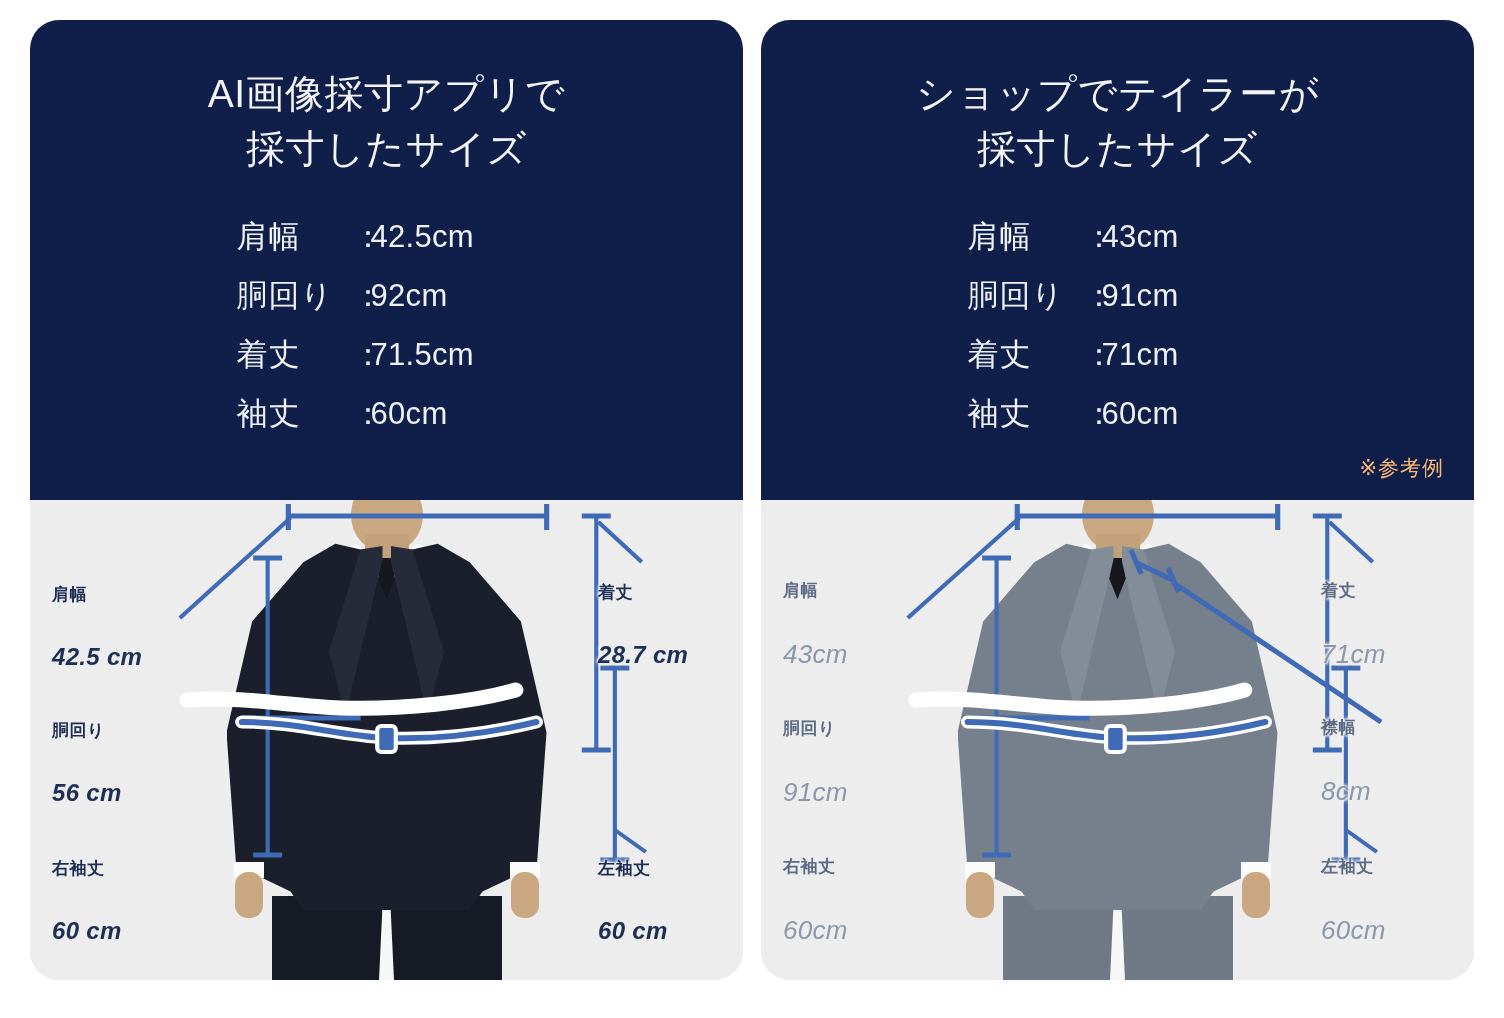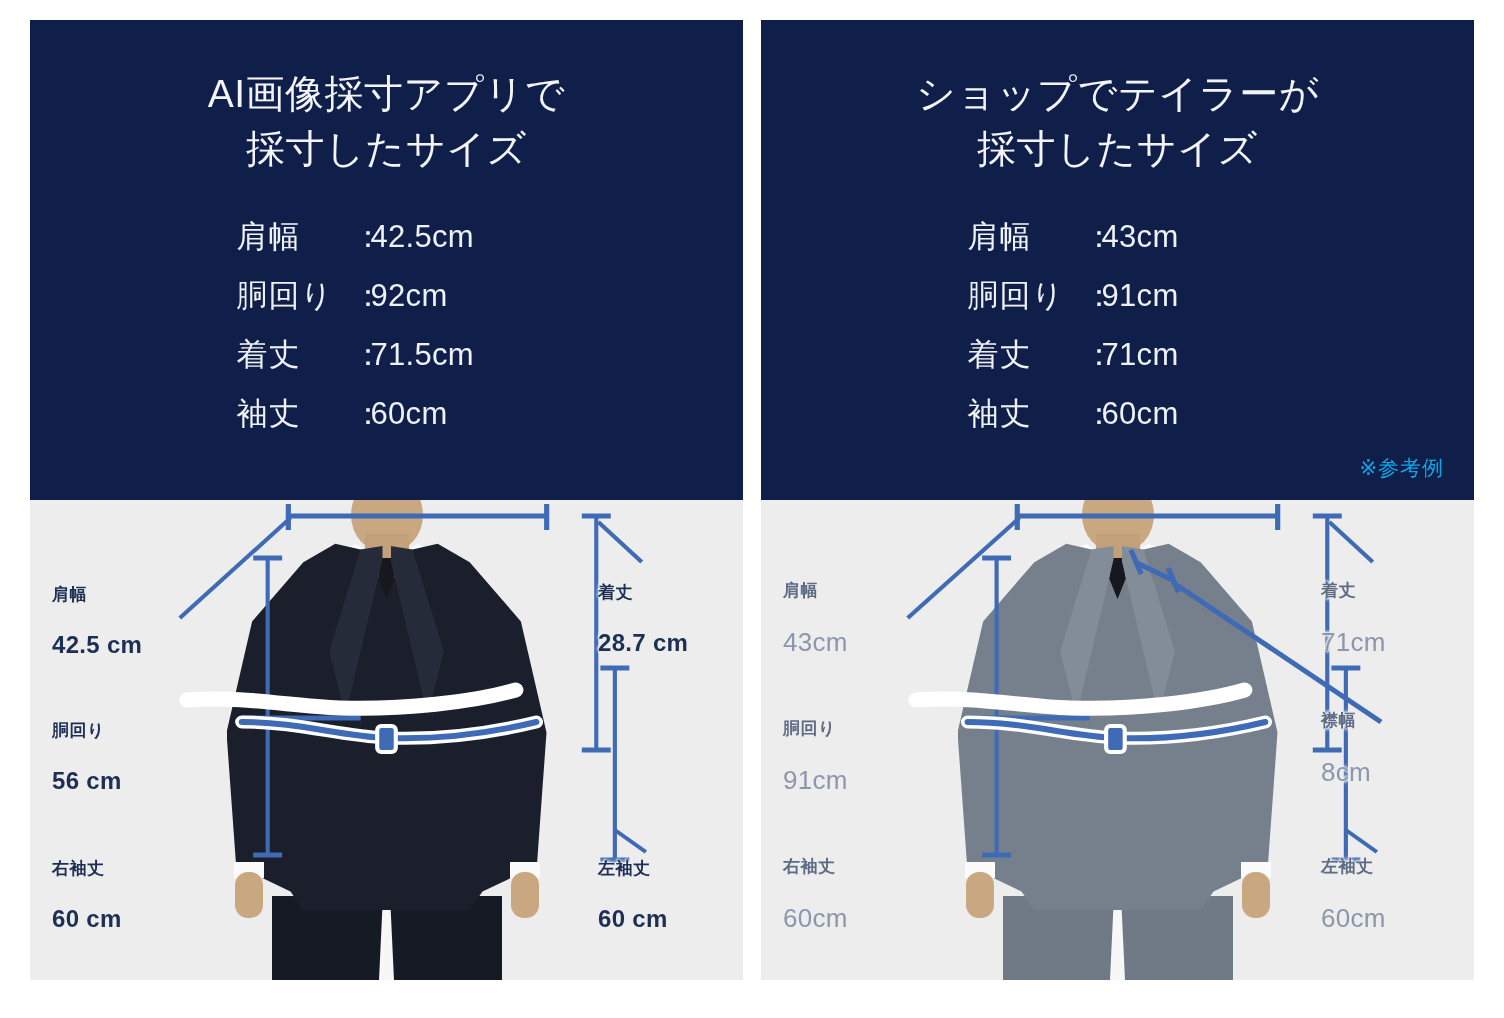--- a/index.html
+++ b/index.html
@@ -25,20 +25,21 @@
     background: #ffffff;
   }
 
   .panel {
     position: relative;
     flex: 1 1 0;
     display: flex;
     flex-direction: column;
     overflow: hidden;
     background: #ededed;
+    border-radius: 29px;
   }
 
   
   .panel-header {
     position: relative;
     height: 480px;
     flex: 0 0 480px;
     background: #101f4a;
     box-sizing: border-box;
     padding: 46px 26px 0 26px;
@@ -85,21 +86,21 @@
   .spec-value {
     text-align: left;
     letter-spacing: 0.3px;
   }
 
   .panel-note {
     position: absolute;
     right: 30px;
     bottom: 18px;
     font-size: 21px;
-    color: #0ea5e9;
+    color: #fdba74;
     font-weight: 400;
     letter-spacing: 1px;
   }
 
   
   .panel-photo {
     position: relative;
     flex: 1 1 auto;
     background: #ededed;
     overflow: hidden;
@@ -250,21 +251,22 @@
     display: block;
     font-size: 17px;
     font-weight: 700;
     letter-spacing: 0.5px;
   }
   .ph-value {
     display: block;
     font-size: 24px;
     font-weight: 700;
     letter-spacing: 0.3px;
-    margin-top: 8px;
+    margin-top: 20px;
+    font-style: italic;
   }
   .panel-left .ph-name, .panel-left .ph-value { color: #1d2f55; }
   .panel-right .ph-name  { color: #5d6b85; }
   .panel-right .ph-value { color: #8b97ab; font-weight: 500; }
   .panel-right .ph-value { font-size: 26px; }
 </style>
 </head>
 <body>
 
 <div class="comparison">
@@ -474,21 +476,21 @@
         <span class="ph-value">43cm</span>
       </div>
       <div class="ph-label" style="left:22px; top:200px;">
         <span class="ph-name">胴回り</span>
         <span class="ph-value">91cm</span>
       </div>
       <div class="ph-label" style="left:560px; top:62px;">
         <span class="ph-name">着丈</span>
         <span class="ph-value">71cm</span>
       </div>
-      <div class="ph-label" style="left:560px; top:192px;">
+      <div class="ph-label" style="left:560px; top:199px;">
         <span class="ph-name">襟幅</span>
         <span class="ph-value">8cm</span>
       </div>
       <div class="ph-label" style="left:22px; top:338px;">
         <span class="ph-name">右袖丈</span>
         <span class="ph-value">60cm</span>
       </div>
       <div class="ph-label" style="left:560px; top:338px;">
         <span class="ph-name">左袖丈</span>
         <span class="ph-value">60cm</span>

